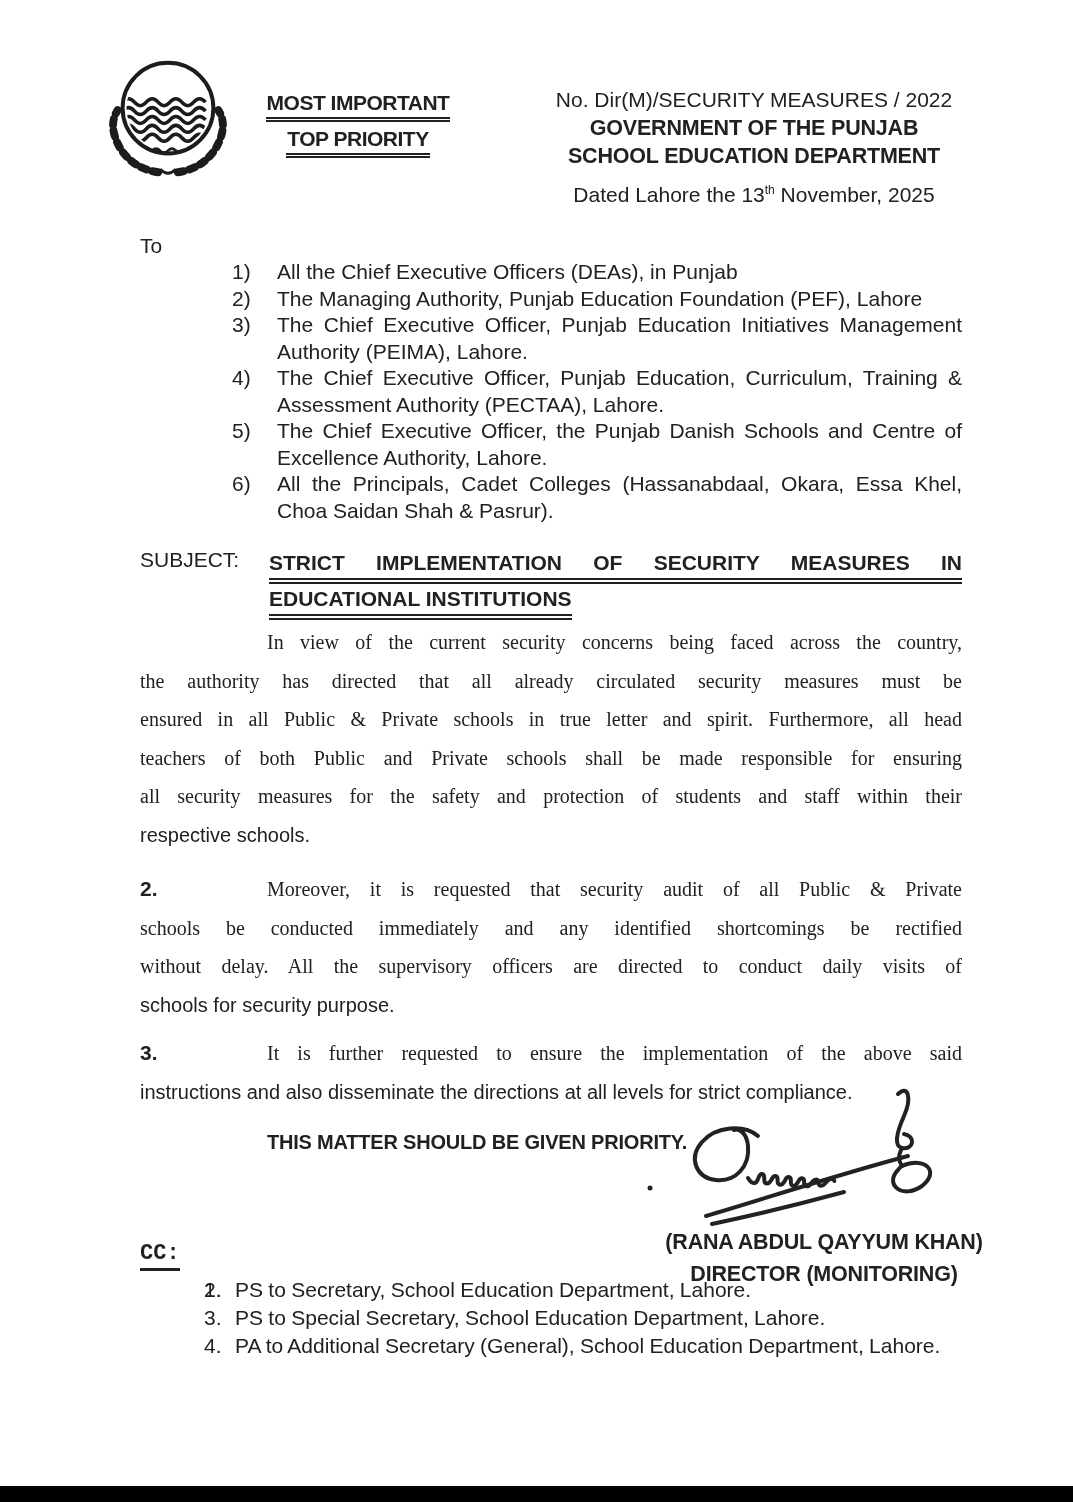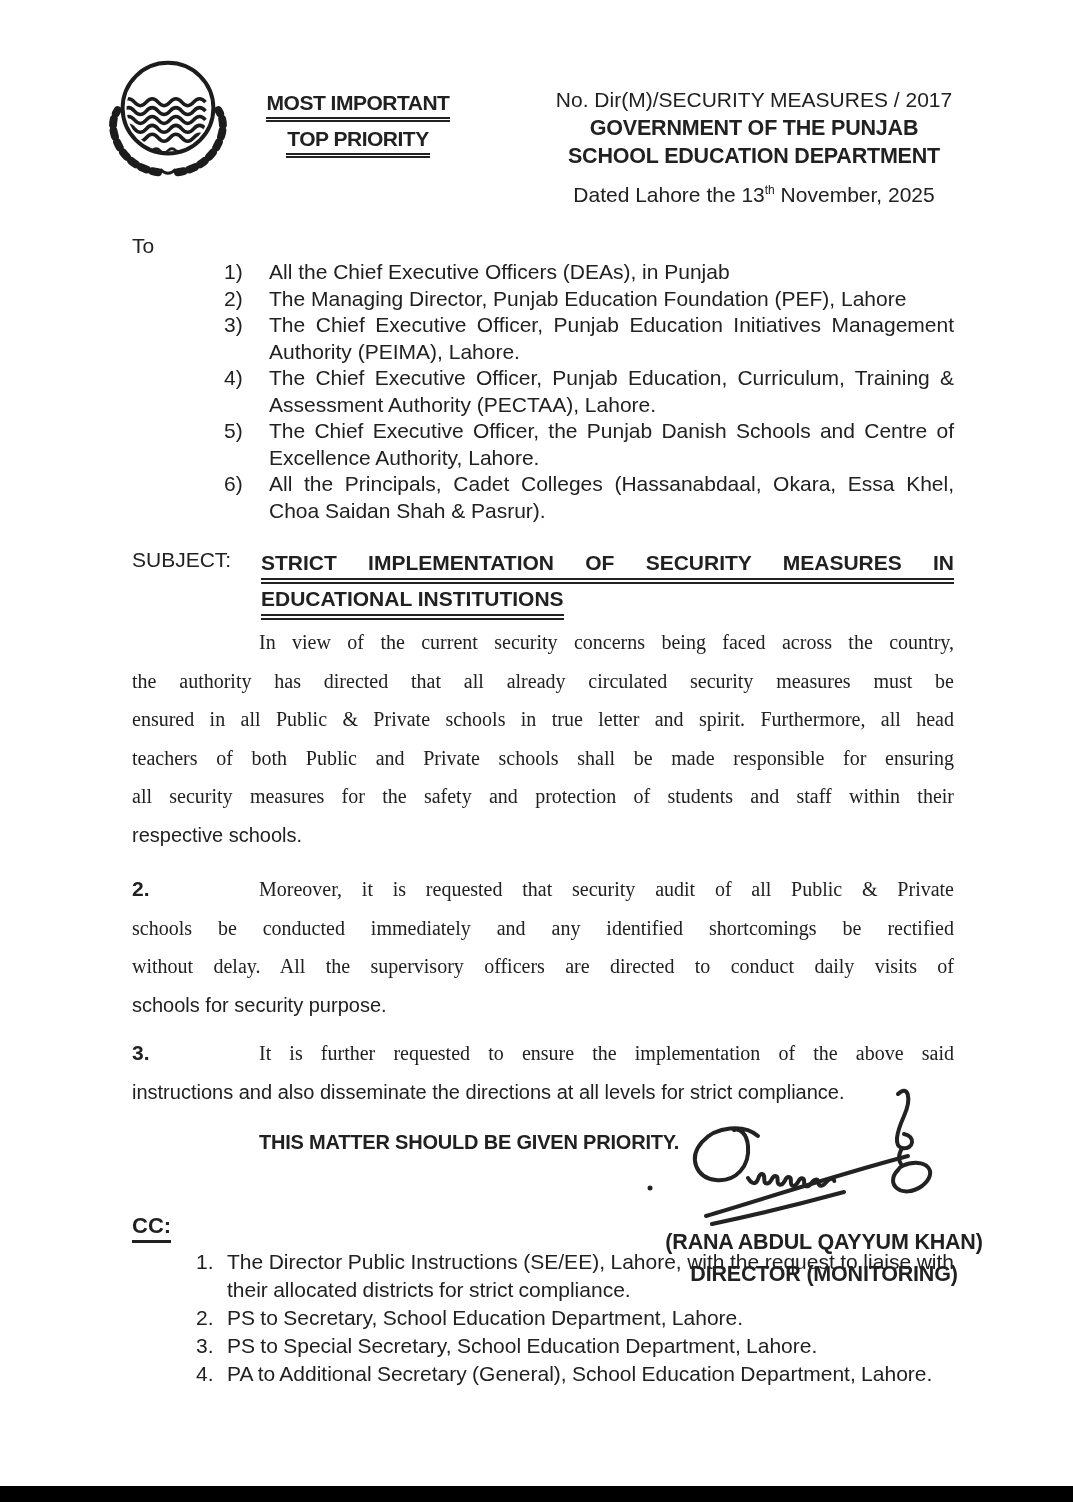--- a/index.html
+++ b/index.html
@@ -13,21 +13,21 @@
   .stamp { position:absolute; left:244px; top:90px; width:228px; text-align:center;
            font-weight:bold; font-size:21px; letter-spacing:-0.5px; line-height:26px; }
   .stamp-line { display:table; margin:0 auto 4px; border-bottom:5px double #212121; padding:0 1px 1px; }
   .letterhead { position:absolute; left:528px; top:86px; width:452px; text-align:center;
                 font-size:21px; line-height:28px; }
   .letterhead .bold { font-weight:bold; letter-spacing:-0.2px; font-size:21.5px; }
   .dateline { position:absolute; left:528px; top:183px; width:452px; text-align:center; font-size:21px; }
   .dateline sup { font-size:12px; }
 
   
-  .content { position:absolute; left:132px; top:233px; width:822px; }
+  .content { position:absolute; left:140px; top:233px; width:822px; }
   .to-label { font-size:21px; line-height:26px; }
   .addr-list { list-style:none; font-size:21px; line-height:26.5px; }
   .addr-list li { position:relative; padding-left:137px; text-align:justify; }
   .addr-list .marker { position:absolute; left:92px; top:0; }
 
   .subject { position:relative; margin-top:24px; font-size:21px; }
   .subject-label { position:absolute; left:0; top:0; font-weight:normal; }
   .subject-text { margin-left:129px; font-weight:bold; }
   .subject-l1 { line-height:30px; text-align:justify; text-align-last:justify;
                 border-bottom:6px double #212121; }
@@ -40,21 +40,21 @@
   .p2 { margin-top:16px; }
   .p3 { margin-top:10px; }
   .pnum { position:absolute; left:0; top:0; font-weight:bold; font-size:21px; line-height:38.5px; }
   .jline { text-align:justify; text-align-last:justify;font-family:Liberation Serif, serif; }
   .lline { text-align:left; }
   .indent { text-indent:127px; }
 
   .closing { margin-top:17px; margin-left:127px; font-weight:bold; font-size:20px;
              line-height:28px; letter-spacing:-0.2px; }
 
-  .cc-label { margin-top:56px; font-weight:bold; font-size:22px; line-height:28px; }
+  .cc-label { margin-top:84px; font-weight:bold; font-size:22px; line-height:28px;font-family:Liberation Mono, monospace; }
   .cc-label span { border-bottom:3px solid #212121; padding-bottom:2px; }
   .cc-list { list-style:none; margin-top:8px; font-size:21px; line-height:28px; }
   .cc-list li { position:relative; padding-left:95px; text-align:justify; word-spacing:-0.5px; }
   .cc-list .marker { position:absolute; left:64px; top:0; }
 
   
   .signature-svg { position:absolute; left:640px; top:1082px; width:312px; height:148px; }
   .signatory { position:absolute; left:636px; top:1226px; width:376px; text-align:center;
                font-weight:bold; font-size:21.5px; line-height:32px; letter-spacing:-0.2px; }
 
@@ -85,33 +85,33 @@
     </g>
     <path d="M 68,114 q 8,8 16,0" stroke="#1c1c1c" stroke-width="3" fill="none"></path>
   </svg>
 
   <div class="stamp">
     <span class="stamp-line">MOST IMPORTANT</span>
     <span class="stamp-line">TOP PRIORITY</span>
   </div>
 
   <div class="letterhead">
-    <div>No. Dir(M)/SECURITY MEASURES / 2017</div>
+    <div>No. Dir(M)/SECURITY MEASURES / 2022</div>
     <div class="bold">GOVERNMENT OF THE PUNJAB</div>
     <div class="bold">SCHOOL EDUCATION DEPARTMENT</div>
   </div>
   <div class="dateline"><span>Dated Lahore the 13</span><sup>th</sup><span> November, 2025</span></div>
 
   <div class="content">
 
     <div class="to-label">To</div>
 
     <ol class="addr-list">
       <li><span class="marker">1)</span><span>All the Chief Executive Officers (DEAs), in Punjab</span></li>
-      <li><span class="marker">2)</span><span>The Managing Director, Punjab Education Foundation (PEF), Lahore</span></li>
+      <li><span class="marker">2)</span><span>The Managing Authority, Punjab Education Foundation (PEF), Lahore</span></li>
       <li><span class="marker">3)</span><span>The Chief Executive Officer, Punjab Education Initiatives Management Authority (PEIMA), Lahore.</span></li>
       <li><span class="marker">4)</span><span>The Chief Executive Officer, Punjab Education, Curriculum, Training &amp; Assessment Authority (PECTAA), Lahore.</span></li>
       <li><span class="marker">5)</span><span>The Chief Executive Officer, the Punjab Danish Schools and Centre of Excellence Authority, Lahore.</span></li>
       <li><span class="marker">6)</span><span>All the Principals, Cadet Colleges (Hassanabdaal, Okara, Essa Khel, Choa Saidan Shah &amp; Pasrur).</span></li>
     </ol>
 
     <div class="subject">
       <span class="subject-label">SUBJECT:</span>
       <div class="subject-text">
         <div class="subject-l1">STRICT IMPLEMENTATION OF SECURITY MEASURES IN</div>
@@ -140,21 +140,21 @@
       <span class="pnum">3.</span>
       <div class="jline indent">It is further requested to ensure the implementation of the above said</div>
       <div class="lline">instructions and also disseminate the directions at all levels for strict compliance.</div>
     </div>
 
     <div class="closing">THIS MATTER SHOULD BE GIVEN PRIORITY.</div>
 
     <div class="cc-label"><span>CC:</span></div>
 
     <ol class="cc-list">
-      <li><span class="marker">1.</span><span>The Director Public Instructions (SE/EE), Lahore, with the request to liaise with their allocated districts for strict compliance.</span></li>
+      <li><span class="marker">1.</span></li>
       <li><span class="marker">2.</span><span>PS to Secretary, School Education Department, Lahore.</span></li>
       <li><span class="marker">3.</span><span>PS to Special Secretary, School Education Department, Lahore.</span></li>
       <li><span class="marker">4.</span><span>PA to Additional Secretary (General), School Education Department, Lahore.</span></li>
     </ol>
   </div>
 
   <svg class="signature-svg" viewBox="0 0 312 148">
     <g fill="none" stroke="#222" stroke-width="4" stroke-linecap="round" stroke-linejoin="round">
       <path d="M 258,12 C 268,2 272,16 264,34 C 256,52 254,64 262,66 C 274,68 276,54 264,52"></path>
       <path d="M 262,66 C 258,74 258,78 262,84"></path>

